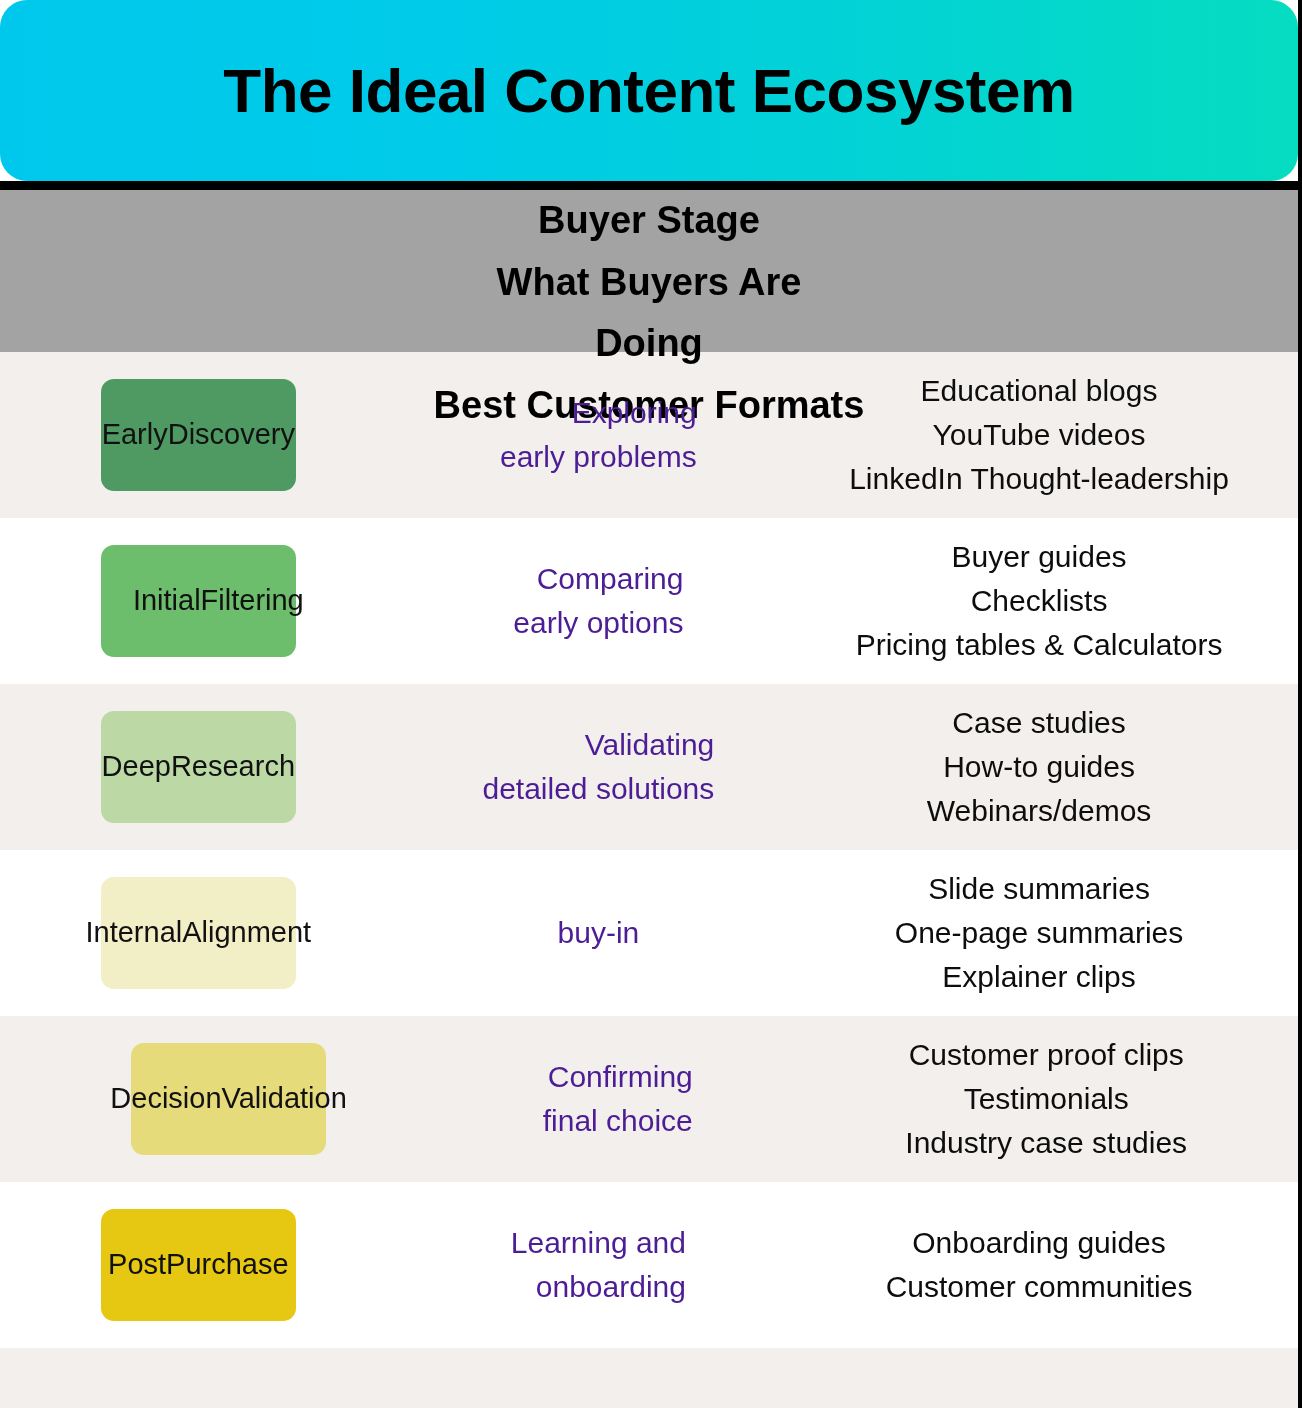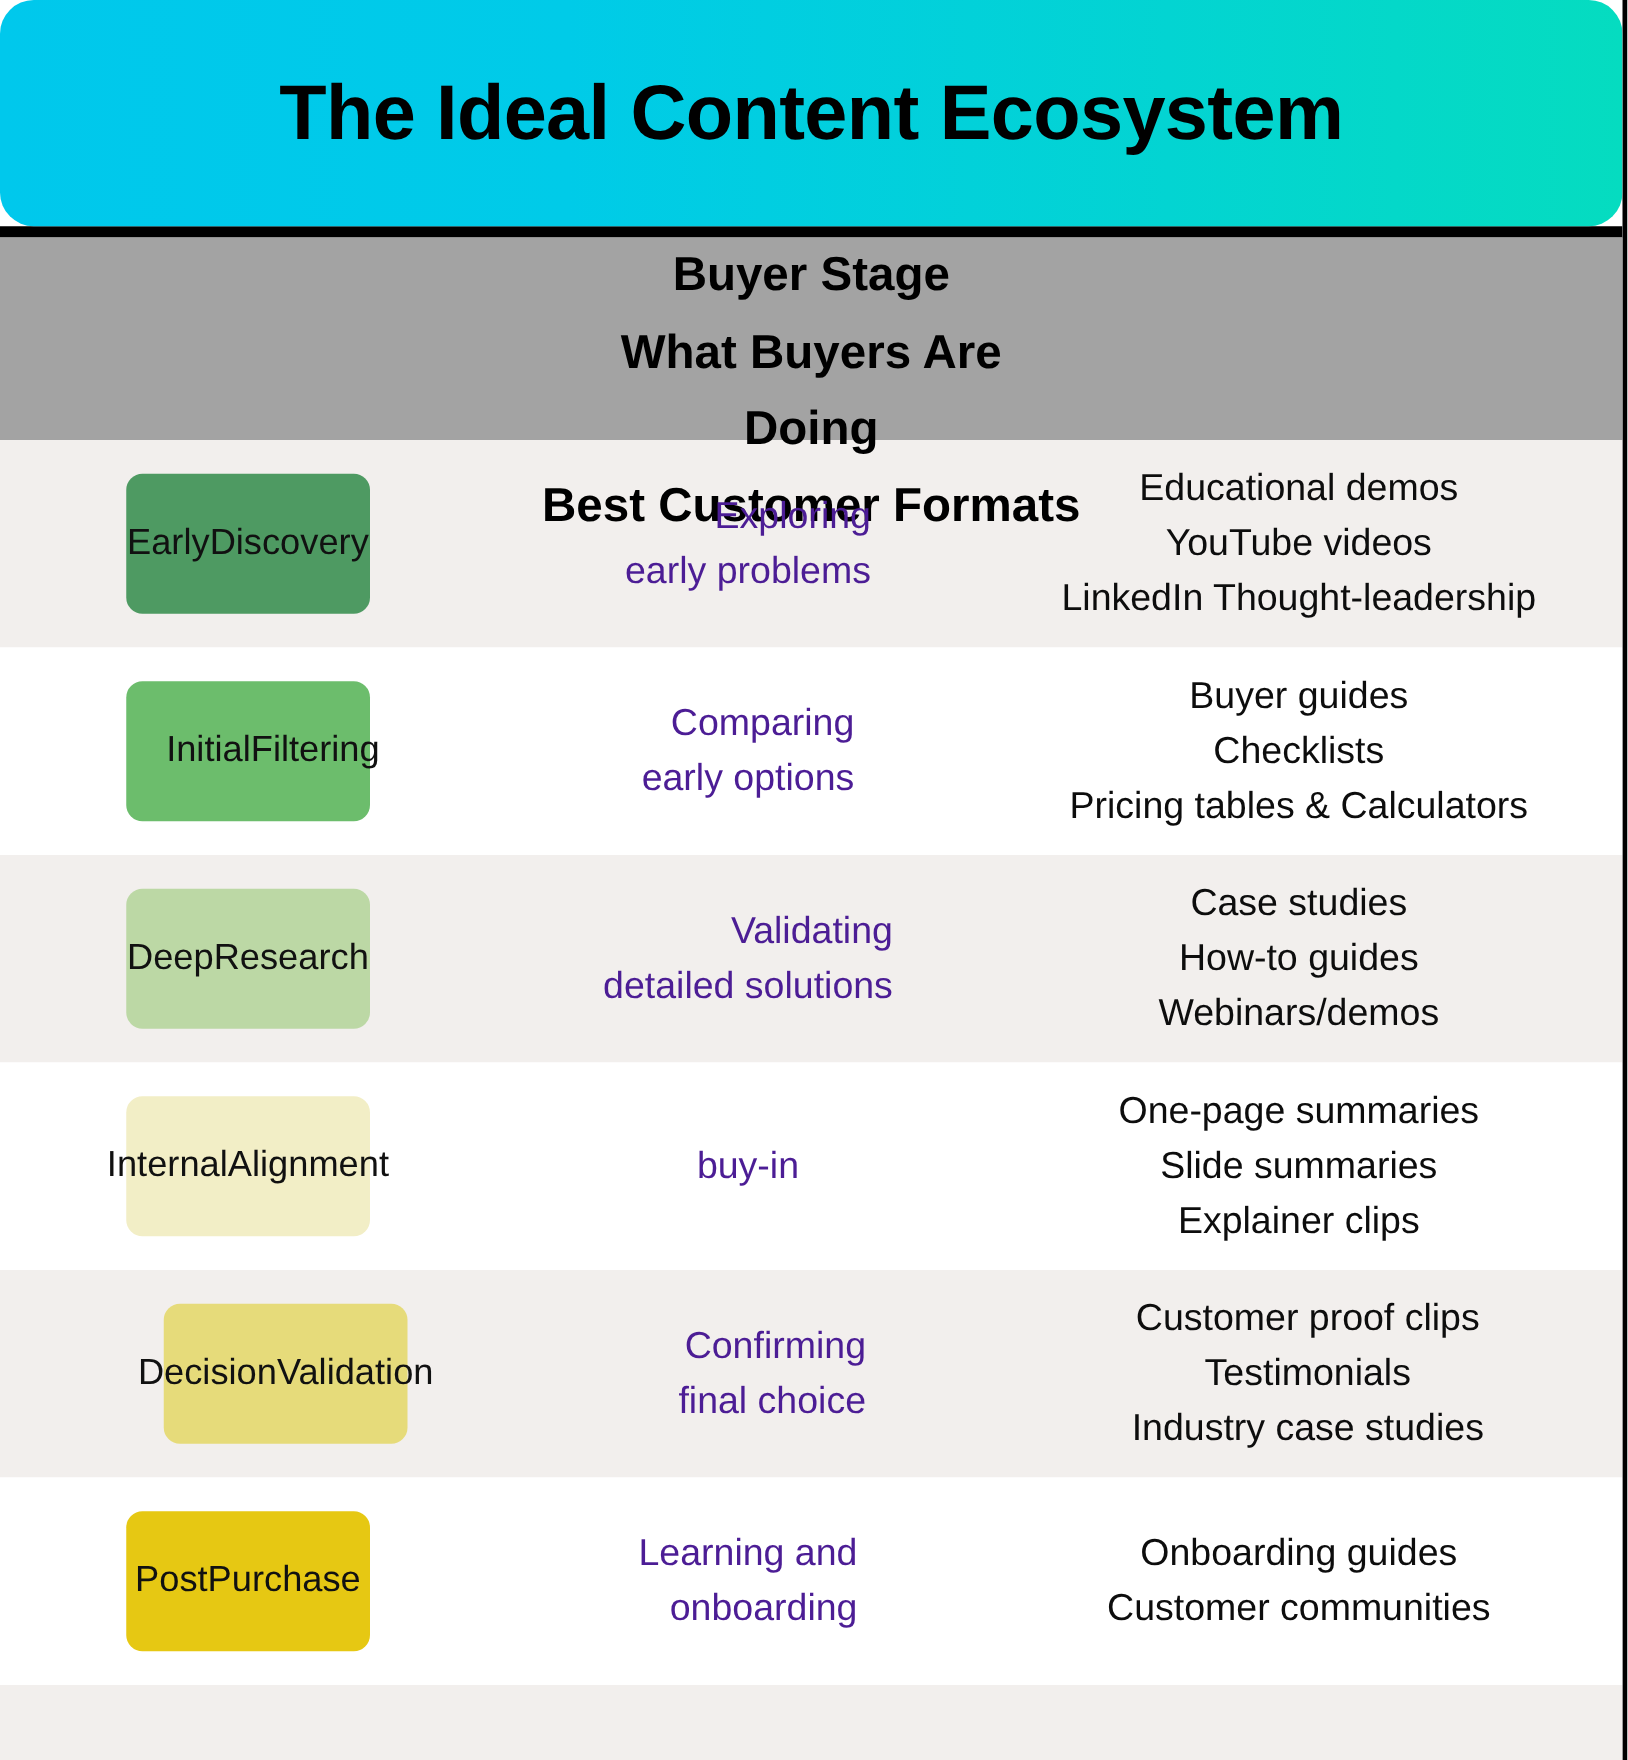--- a/index.html
+++ b/index.html
@@ -167,21 +167,21 @@
         </div>
       </div>
       <div class="col-doing">
         <div class="cell-text">
           <span>Exploring</span>
           <span>early problems</span>
         </div>
       </div>
       <div class="col-formats">
         <div class="formats-text">
-            <span>Educational demos</span>
+            <span>Educational blogs</span>
             <span>YouTube videos</span>
             <span>LinkedIn Thought-leadership</span>
           </div>
       </div>
     </div>
 
     <div class="row data-row plain">
       <div class="col-stage">
         <div class="badge" style="background: rgb(108, 189, 108); padding-left: 40px;">
           <span>Initial</span>
@@ -232,22 +232,22 @@
           <span>Alignment</span>
         </div>
       </div>
       <div class="col-doing">
         <div class="cell-text">
           <span>buy-in</span>
         </div>
       </div>
       <div class="col-formats">
         <div class="formats-text">
+            <span>Slide summaries</span>
             <span>One-page summaries</span>
-            <span>Slide summaries</span>
             <span>Explainer clips</span>
           </div>
       </div>
     </div>
 
     <div class="row data-row stripe" style="background: rgb(242, 239, 237); padding-left: 36px;">
       <div class="col-stage">
         <div class="badge" style="background: rgb(230, 219, 122);">
           <span>Decision</span>
           <span>Validation</span>

